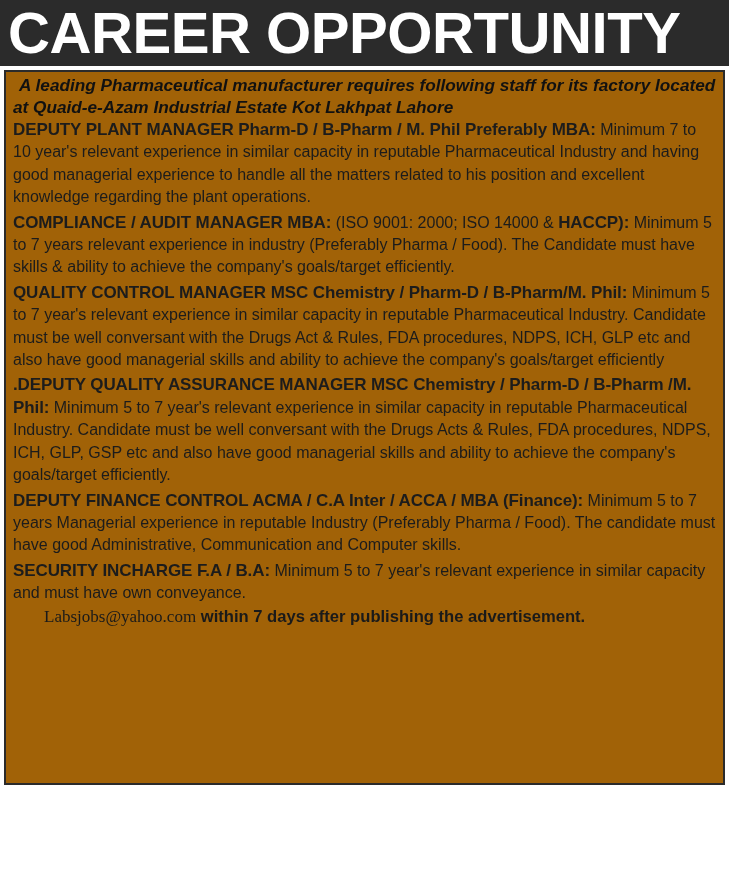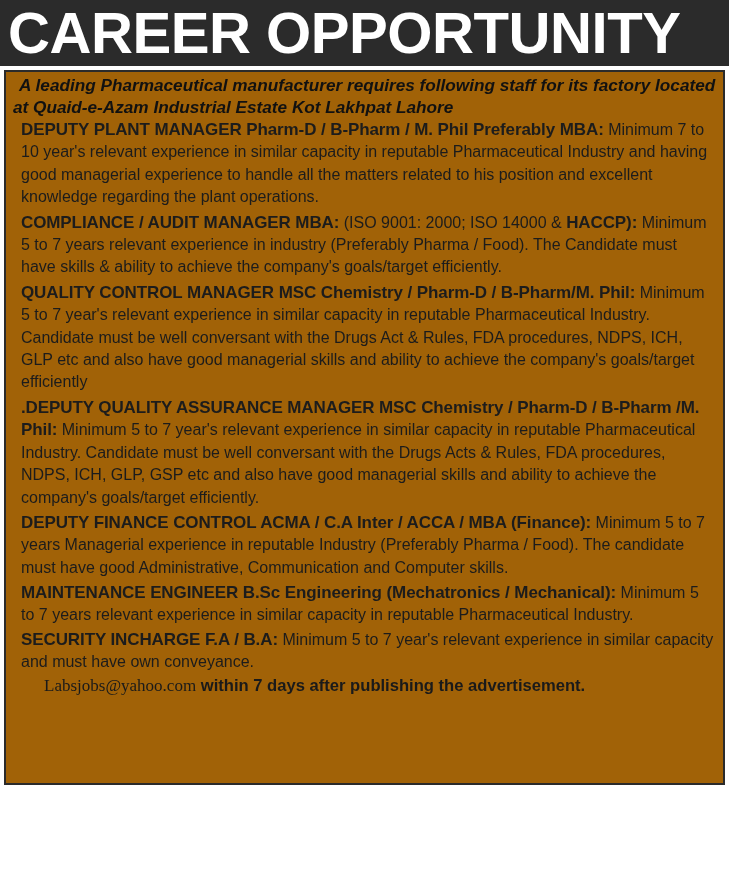--- a/index.html
+++ b/index.html
@@ -66,21 +66,21 @@
     font-weight: bold;
     font-style: italic;
     font-size: 17.2px;
     line-height: 21.5px;
     color: #111111;
     margin: 0 0 1px 0;
     text-indent: 6px;
   }
 
   .job {
-    margin: 0 0 3px 8px;
+    margin: 0 0 3px 0;
   }
   .job p {
     margin: 0;
     font-size: 16px;
     line-height: 22.4px;
     color: #1c1c1c;
     font-family: "Liberation Sans", sans-serif;
     text-align: left;
   }
   .job .role {
@@ -172,25 +172,20 @@
         <span class="role">.DEPUTY QUALITY ASSURANCE  MANAGER MSC Chemistry / Pharm-D / B-Pharm /M. Phil:</span><span class="detail"> Minimum 5 to 7 year's relevant experience in similar capacity in reputable Pharmaceutical Industry. Candidate must be well conversant with the Drugs Acts &amp; Rules, FDA procedures, NDPS, ICH, GLP, GSP etc and also have good managerial skills and ability to achieve the company's goals/target efficiently.</span>
       </p>
     </div>
 
     <div class="job">
       <p>
         <span class="role">DEPUTY FINANCE CONTROL ACMA  / C.A Inter / ACCA / MBA (Finance):</span><span class="detail"> Minimum 5 to 7 years Managerial experience in reputable Industry (Preferably Pharma / Food). The candidate must have good Administrative, Communication and Computer skills.</span>
       </p>
     </div>
 
-    <div class="job compact">
-      <p>
-        <span class="role">MAINTENANCE ENGINEER B.Sc Engineering (Mechatronics / Mechanical):</span><span class="detail"> Minimum 5 to 7 years relevant experience in similar capacity in reputable Pharmaceutical Industry.</span>
-      </p>
-    </div>
 
     <div class="job compact">
       <p>
         <span class="role">SECURITY INCHARGE F.A / B.A:</span><span class="detail"> Minimum 5 to 7 year's relevant experience in similar capacity and must have own conveyance.</span>
       </p>
     </div>
 
     <div class="apply">
       <p>
         <span class="email">Labsjobs@yahoo.com</span><span class="strong"> within 7 days after publishing the advertisement.</span>

